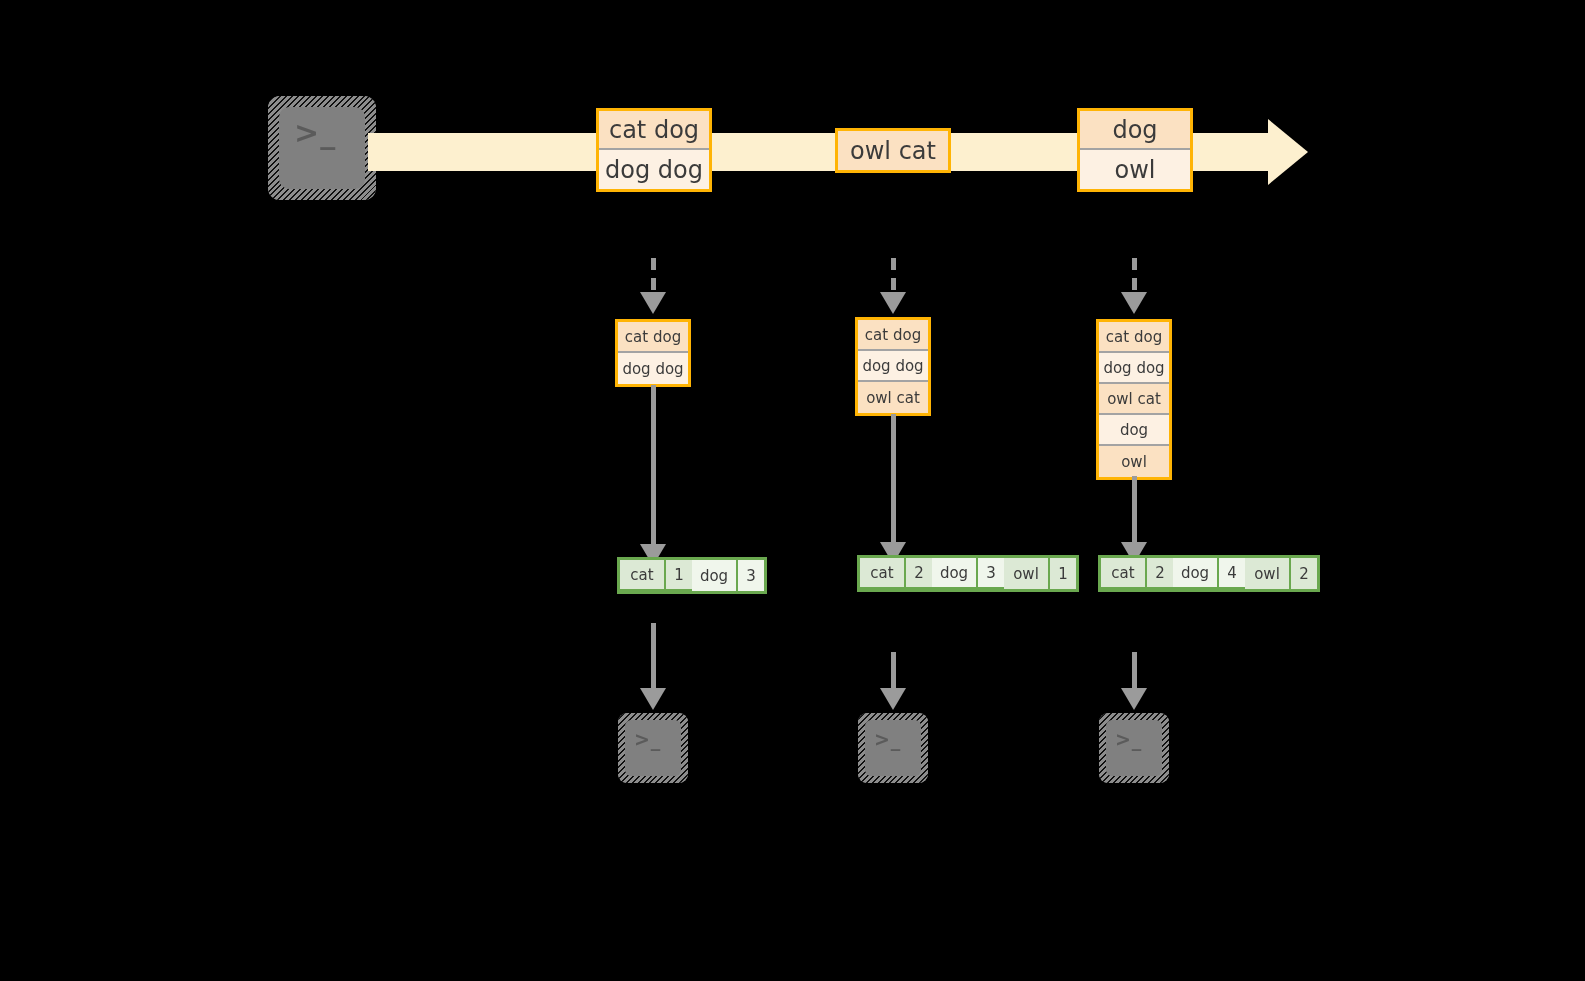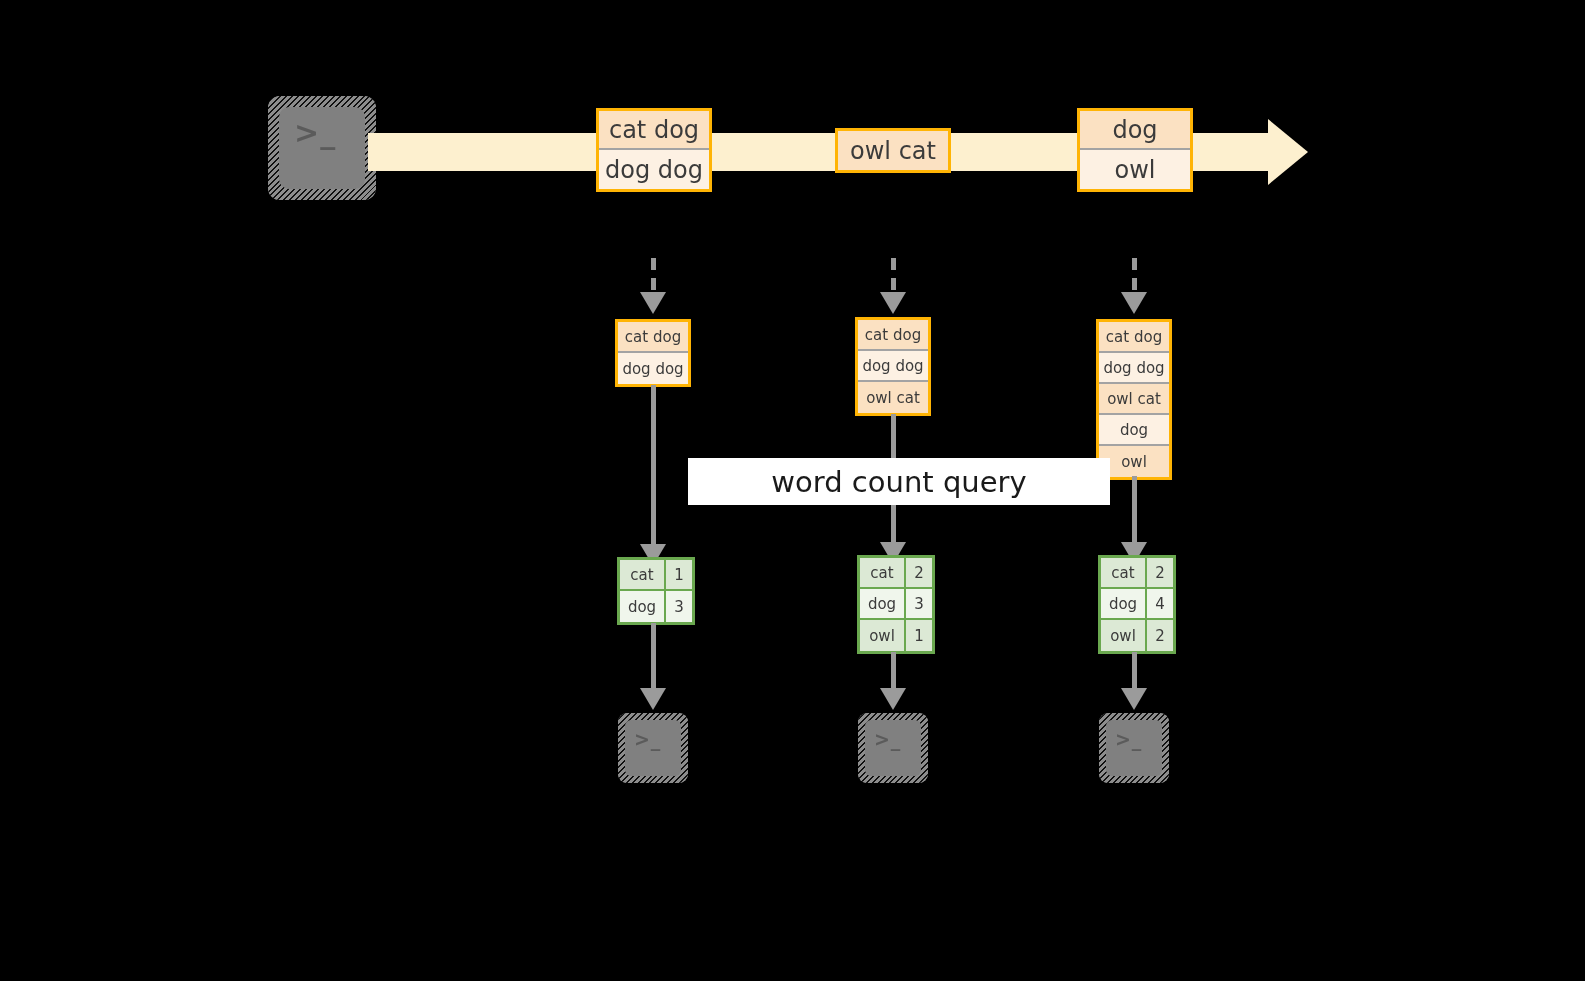--- a/index.html
+++ b/index.html
@@ -102,21 +102,21 @@
 
   
   .ebox-stack { width: 76px; }
   .ebox-stack .row { height: 31px; font-size: 15px; }
 
   
   .gtable {
     position: absolute;
     border: 3px solid #6aa84f;
     display: flex;
-    flex-direction: column;
+    flex-direction: row;
     color: #3b3b3b;
   }
   .gtable .grow {
     display: flex;
     border-bottom: 2px solid #6aa84f;
     height: 31px;
   }
   .gtable .grow:last-child { border-bottom: none; }
   .gtable .gkey,
   .gtable .gval {
@@ -301,15 +301,14 @@
 
   <div class="vline" style="left:1132px; top:652px; height:43px;"></div>
   <div class="vhead" style="left:1121px; top:688px;"></div>
 
   <div class="term term-small" style="left:1099px;">
     <div class="hatch"></div>
     <div class="inner"></div>
     <div class="glyph">&gt;_</div>
   </div>
 
-  <div class="banner">word count query</div>
 
 </div>
 
 </body></html>

